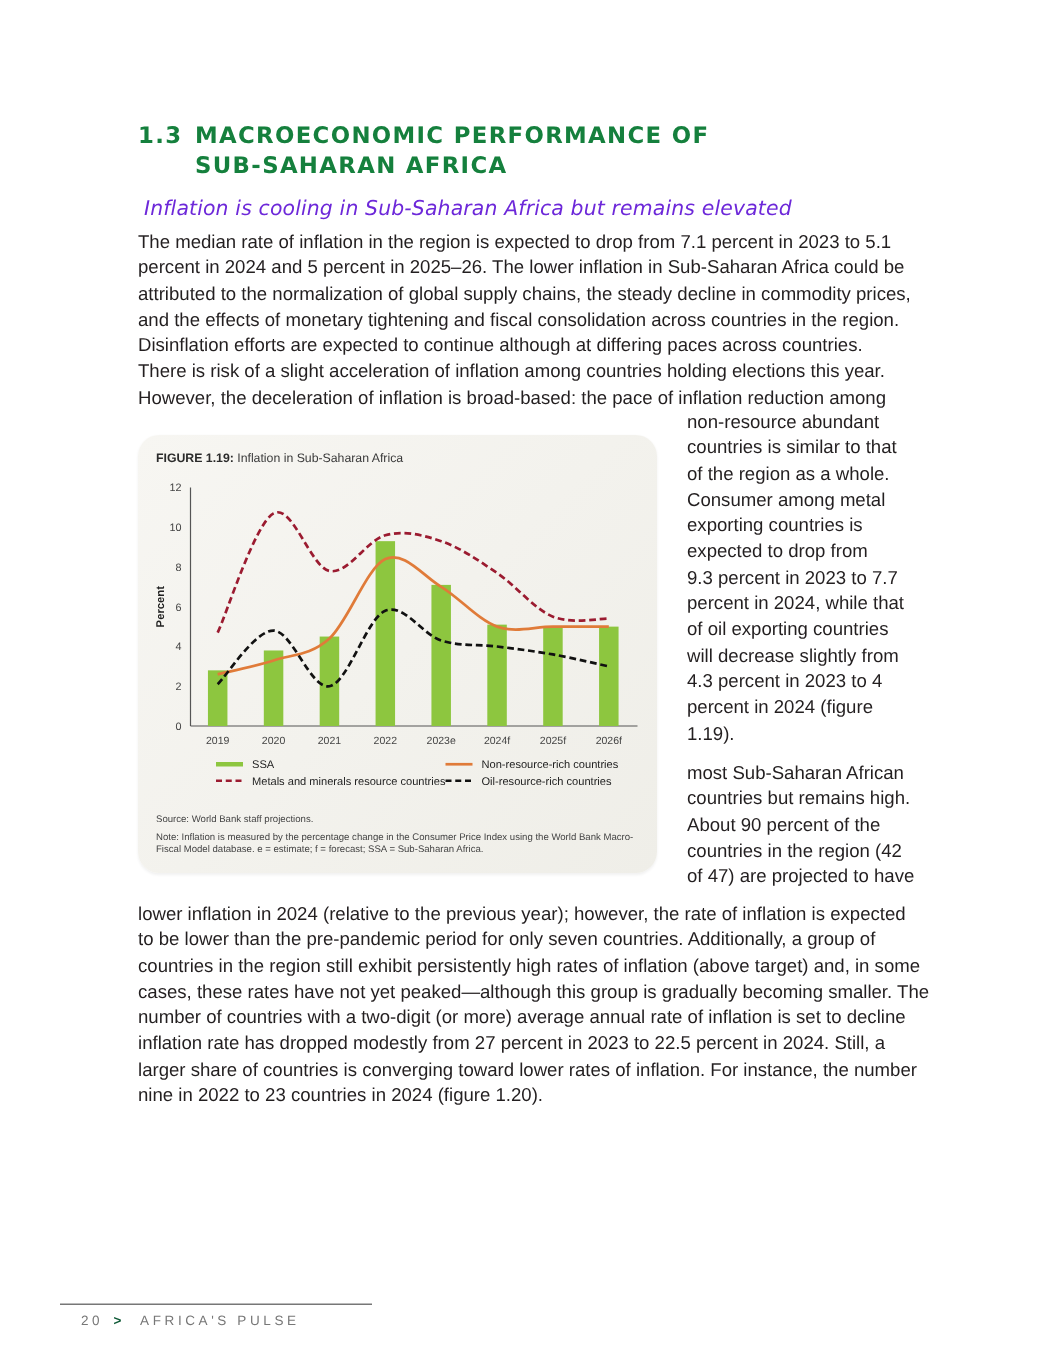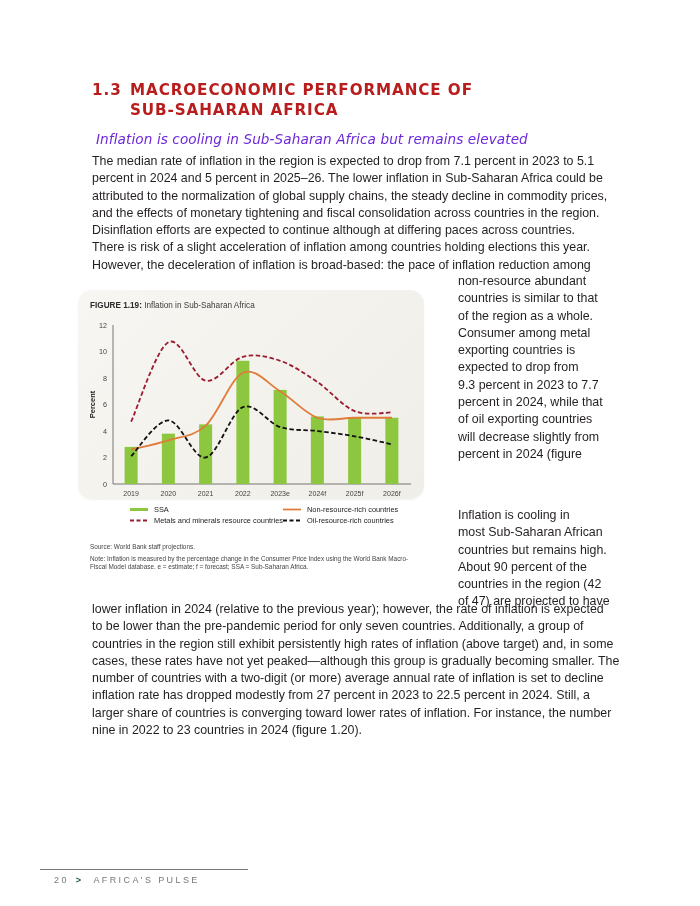--- a/index.html
+++ b/index.html
@@ -3,40 +3,40 @@
 <meta charset="utf-8">
 <style>
   html, body { margin: 0; padding: 0; }
   body {
     width: 700px; height: 906px; background: #ffffff; position: relative; overflow: hidden;
     font-family: "Liberation Sans", "DejaVu Sans", sans-serif; color: #231f20;
   }
   .heading {
     position: absolute; left: 92px; top: 80px; margin: 0;
     font-family: "DejaVu Sans", sans-serif; font-weight: bold; font-size: 15.2px; letter-spacing: 0.9px;
-    color: #b91c1c; line-height: 20px;
+    color: #15803d; line-height: 20px;
   }
   .heading .num { display: inline-block; width: 38px; }
   .heading .l2 { display: block; padding-left: 38px; }
   .subhead {
     position: absolute; left: 92px; top: 127px; margin: 4px;
     font-family: "DejaVu Sans", sans-serif; font-style: italic; font-weight: normal;
     font-size: 13.6px; color: #6d28d9; letter-spacing: 0.1px;
   }
   .para {
     position: absolute; font-size: 12.4px; line-height: 17.3px; color: #231f20; margin: 0;
   }
   .para .ln { display: block; white-space: nowrap; }
   #p1 { left: 92px; top: 153px; width: 520px; }
   #p2 { left: 458px; top: 273px; width: 160px; }
   #p3 { left: 458px; top: 507px; width: 160px; }
   #p4 { left: 92px; top: 601px; width: 520px; }
 
   .figure-box {
-    position: absolute; left: 78px; top: 290px; width: 346px; height: 209px;
+    position: absolute; left: 92px; top: 290px; width: 346px; height: 292px;
     background: linear-gradient(135deg, #f7f6f2 0%, #efeee8 100%);
     border-radius: 14px; box-shadow: 0 1px 2px rgba(0,0,0,0.06);
   }
   .fig-title {
     position: absolute; left: 12px; top: 11px; font-size: 8.2px; color: #3a3a3a; white-space: nowrap;
   }
   .fig-title b { font-weight: bold; color: #2b2b2b; }
   .chart-svg { position: absolute; left: 0; top: 0; }
   .source {
     position: absolute; left: 12px; top: 253px; font-size: 6.4px; color: #444; white-space: nowrap;
@@ -75,24 +75,25 @@
     <span class="ln">non-resource abundant</span>
     <span class="ln">countries is similar to that</span>
     <span class="ln">of the region as a whole.</span>
     <span class="ln">Consumer among metal</span>
     <span class="ln">exporting countries is</span>
     <span class="ln">expected to drop from</span>
     <span class="ln">9.3 percent in 2023 to 7.7</span>
     <span class="ln">percent in 2024, while that</span>
     <span class="ln">of oil exporting countries</span>
     <span class="ln">will decrease slightly from</span>
+    <span class="ln">4.3 percent in 2023 to 4</span>
     <span class="ln">percent in 2024 (figure</span>
+    <span class="ln">1.19).</span>
   </p>
 <p class="para" id="p3">
-    <span class="ln">Inflation is cooling in</span>
     <span class="ln">most Sub-Saharan African</span>
     <span class="ln">countries but remains high.</span>
     <span class="ln">About 90 percent of the</span>
     <span class="ln">countries in the region (42</span>
     <span class="ln">of 47) are projected to have</span>
   </p>
 <p class="para" id="p4">
     <span class="ln">lower inflation in 2024 (relative to the previous year); however, the rate of inflation is expected</span>
     <span class="ln">to be lower than the pre-pandemic period for only seven countries. Additionally, a group of</span>
     <span class="ln">countries in the region still exhibit persistently high rates of inflation (above target) and, in some</span>

